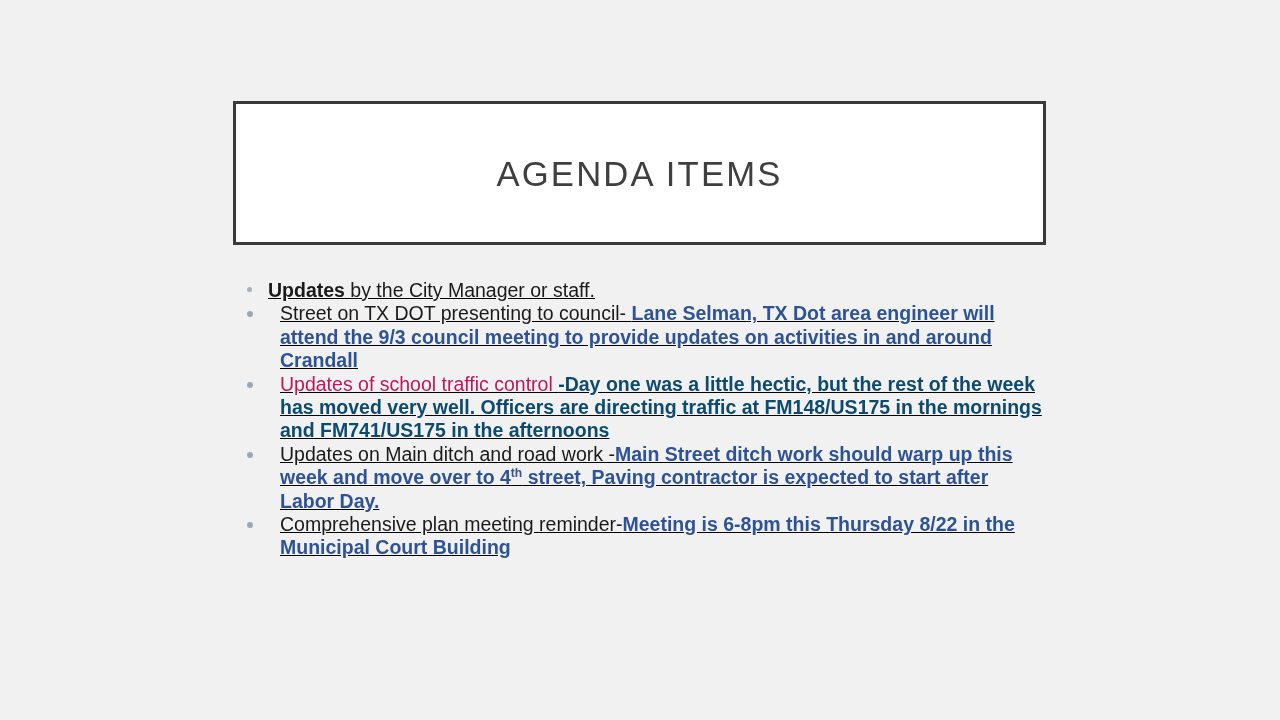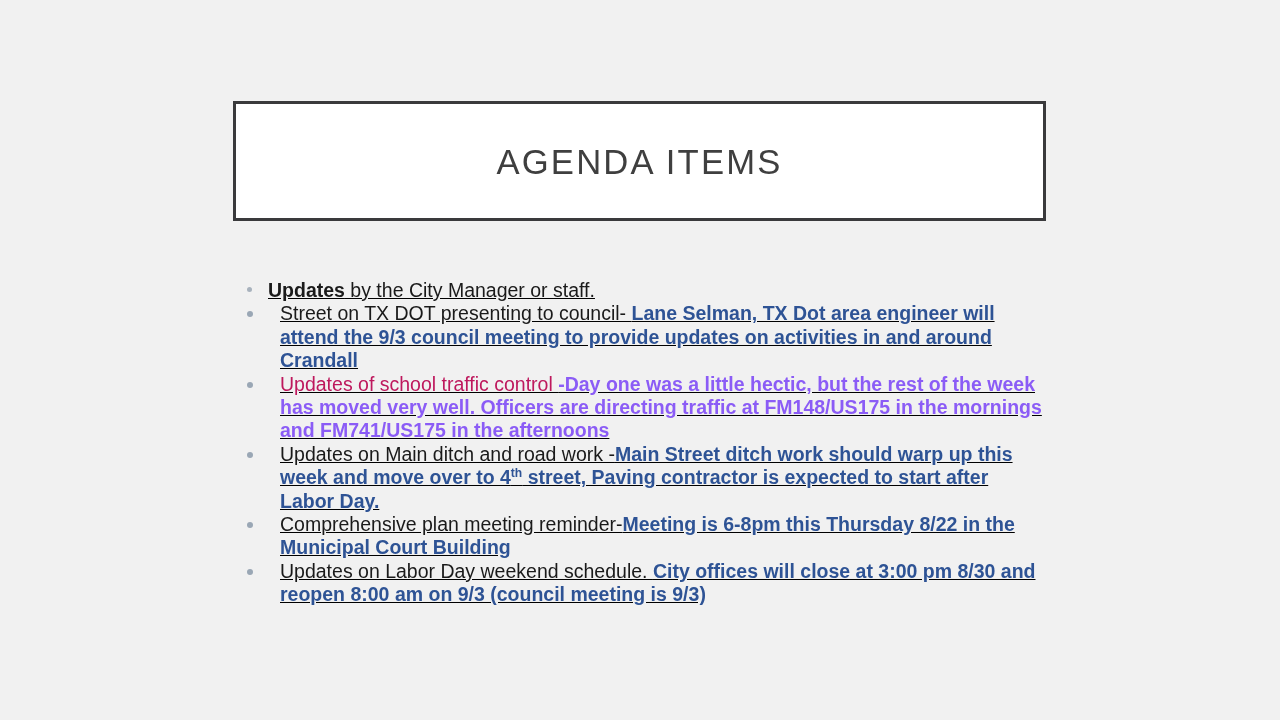--- a/index.html
+++ b/index.html
@@ -25,21 +25,21 @@
     height: 720px;
     background: #f1f1f1;
   }
 
   
   #title-box {
     position: absolute;
     left: 233px;
     top: 101px;
     width: 813px;
-    height: 120px;
+    height: 144px;
     background: #ffffff;
     border: 3px solid #3a3a3c;
     box-sizing: border-box;
     display: flex;
     align-items: center;
     justify-content: center;
   }
   #title-text {
     font-family: "Liberation Sans", sans-serif;
     font-weight: 300;
@@ -118,19 +118,18 @@
 
 <div id="slide" style="background: rgb(241, 241, 241);">
 
   <div id="title-box" style="background: rgb(255, 255, 255); border-color: rgb(58, 58, 60);">
     <div id="title-text" style="color: rgb(63, 63, 63);">Agenda Items</div>
   </div>
 
   <ul id="body-list">
       <li class="bullet-row first"><span class="bullet-dot"></span><span class="run-bold-black" style="color: rgb(26, 26, 26);">Updates</span><span class="run-plain" style="color: rgb(26, 26, 26);"> by the City Manager or staff.</span></li>
       <li class="bullet-row"><span class="bullet-dot"></span><span class="run-plain" style="color: rgb(26, 26, 26);">Street on TX DOT presenting to council- </span><span class="run-blue" style="color: rgb(46, 83, 149);">Lane Selman, TX Dot area engineer will attend the 9/3 council meeting to provide updates on activities in and around Crandall</span></li>
-      <li class="bullet-row"><span class="bullet-dot"></span><span class="run-plain" style="color: #be185d;">Updates of school traffic control </span><span class="run-blue" style="color: #8b5cf6;">-Day one was a little hectic, but the rest of the week has moved very well. Officers are directing traffic at FM148/US175 in the mornings and FM741/US175 in the afternoons</span></li>
+      <li class="bullet-row"><span class="bullet-dot"></span><span class="run-plain" style="color: #be185d;">Updates of school traffic control </span><span class="run-blue" style="color: #0c4a6e;">-Day one was a little hectic, but the rest of the week has moved very well. Officers are directing traffic at FM148/US175 in the mornings and FM741/US175 in the afternoons</span></li>
       <li class="bullet-row"><span class="bullet-dot"></span><span class="run-plain" style="color: rgb(26, 26, 26);">Updates on Main ditch and road work -</span><span class="run-blue" style="color: rgb(46, 83, 149);">Main Street ditch work should warp up this week and move over to 4</span><span class="run-blue" style="color: rgb(46, 83, 149);"><sup>th</sup></span><span class="run-blue" style="color: rgb(46, 83, 149);"> street, Paving contractor is expected to start after Labor Day.</span></li>
       <li class="bullet-row"><span class="bullet-dot"></span><span class="run-plain" style="color: rgb(26, 26, 26);">Comprehensive plan meeting reminder-</span><span class="run-blue" style="color: rgb(46, 83, 149);">Meeting is 6-8pm this Thursday 8/22 in the Municipal Court Building</span></li>
-      <li class="bullet-row"><span class="bullet-dot"></span><span class="run-plain" style="color: rgb(26, 26, 26);">Updates on Labor Day weekend schedule. </span><span class="run-blue" style="color: rgb(46, 83, 149);">City offices will close at 3:00 pm 8/30 and reopen 8:00 am on 9/3 (council meeting is 9/3)</span></li>
     </ul>
 
 </div>
 
 </body></html>

